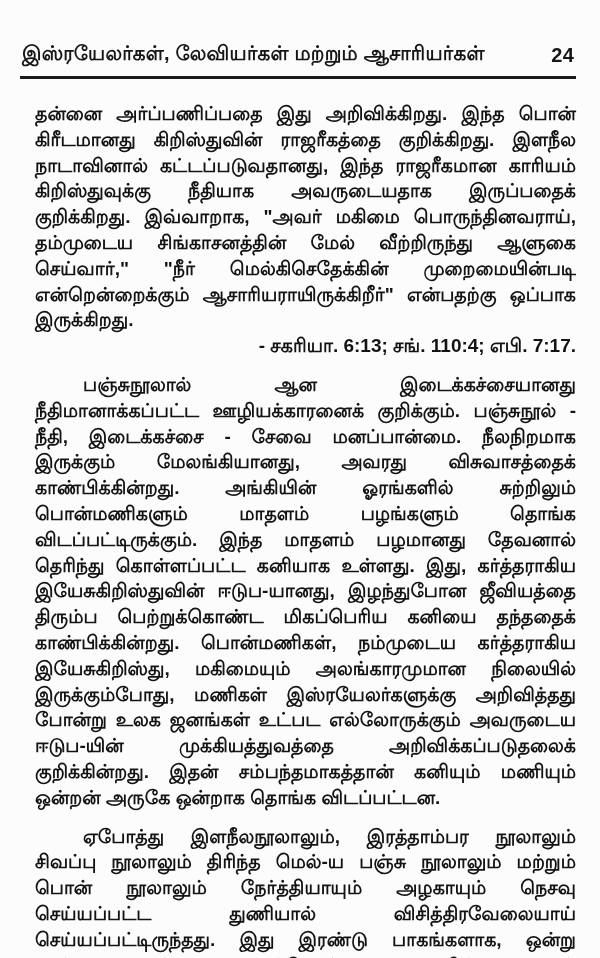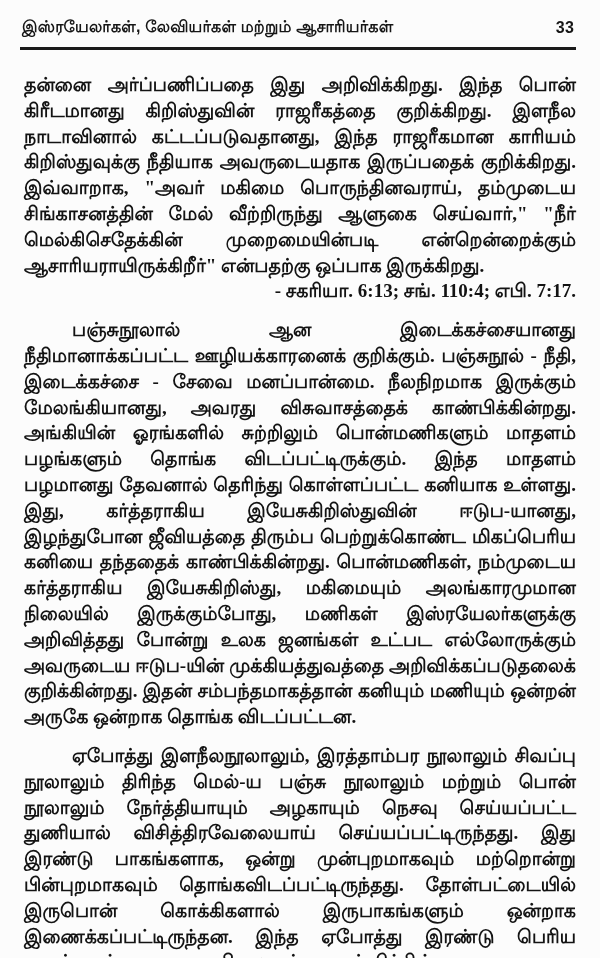--- a/index.html
+++ b/index.html
@@ -14,62 +14,62 @@
     background: #fcfcfc;
     color: #161616;
     font-family: "Liberation Sans", sans-serif;
     box-sizing: border-box;
     padding: 16px 24px 0 20px;
     overflow: hidden;
   }
   .running-header {
     display: flex;
     justify-content: space-between;
-    align-items: center;
-    font-size: 16px;
+    align-items: flex-end;
+    font-size: 20px;
     font-weight: 700;
     letter-spacing: 0.2px;
     padding: 2px 2px 0 2px;
+    margin-top: 24px;
   }
   .header-rule {
     border: 0;
     border-top: 3px solid #1a1a1a;
     margin: 9px 0 0 0;
   }
   .body-text {
     margin-top: 22px;
     font-size: 19px;
     line-height: 25.8px;
     font-weight: 600;
     text-align: justify;
     color: #131313;
   }
   .body-text p {
-    margin: 0 0 13px 4px;
-    font-family: Liberation Serif, serif;
+    margin: 0 0 13px 15px;
   }
   .body-text p.indented {
     text-indent: 48px;
   }
   .body-text b {
     font-weight: 800;
   }
   .citation-line {
     display: block;
     text-align: right;
   }
 </style>
 </head>
 <body>
 
 <div class="page">
 
   <div class="running-header">
     <span>இஸ்ரயேலர்கள், லேவியர்கள் மற்றும் ஆசாரியர்கள்</span>
-    <span>33</span>
+    <span>24</span>
   </div>
 
   <hr class="header-rule">
 
   <div class="body-text">
     <p><span>தன்னை அர்ப்பணிப்பதை இது அறிவிக்கிறது. இந்த பொன் கிரீடமானது கிறிஸ்துவின் ராஜரீகத்தை குறிக்கிறது. இளநீல நாடாவினால் கட்டப்படுவதானது, இந்த ராஜரீகமான காரியம் கிறிஸ்துவுக்கு நீதியாக அவருடையதாக இருப்பதைக் குறிக்கிறது. இவ்வாறாக, "அவர் மகிமை பொருந்தினவராய், தம்முடைய சிங்காசனத்தின் மேல் வீற்றிருந்து ஆளுகை செய்வார்," "நீர் மெல்கிசெதேக்கின் முறைமையின்படி என்றென்றைக்கும் ஆசாரியராயிருக்கிறீர்" என்பதற்கு ஒப்பாக இருக்கிறது.</span><span class="citation-line">- சகரியா. 6:13; சங். 110:4; எபி. 7:17.</span></p>
     <p class="indented"><span>பஞ்சுநூலால் ஆன இடைக்கச்சையானது நீதிமானாக்கப்பட்ட ஊழியக்காரனைக் குறிக்கும். பஞ்சுநூல் - நீதி, இடைக்கச்சை - சேவை மனப்பான்மை. நீலநிறமாக இருக்கும் மேலங்கியானது, அவரது விசுவாசத்தைக் காண்பிக்கின்றது. அங்கியின் ஓரங்களில் சுற்றிலும் பொன்மணிகளும் மாதளம் பழங்களும் தொங்க விடப்பட்டிருக்கும். இந்த மாதளம் பழமானது தேவனால் தெரிந்து கொள்ளப்பட்ட கனியாக உள்ளது. இது, கர்த்தராகிய இயேசுகிறிஸ்துவின் ஈடுப-யானது, இழந்துபோன ஜீவியத்தை திரும்ப பெற்றுக்கொண்ட மிகப்பெரிய கனியை தந்ததைக் காண்பிக்கின்றது. பொன்மணிகள், நம்முடைய கர்த்தராகிய இயேசுகிறிஸ்து, மகிமையும் அலங்காரமுமான நிலையில் இருக்கும்போது, மணிகள் இஸ்ரயேலர்களுக்கு அறிவித்தது போன்று உலக ஜனங்கள் உட்பட எல்லோருக்கும் அவருடைய ஈடுப-யின் முக்கியத்துவத்தை அறிவிக்கப்படுதலைக் குறிக்கின்றது. இதன் சம்பந்தமாகத்தான் கனியும் மணியும் ஒன்றன் அருகே ஒன்றாக தொங்க விடப்பட்டன.</span></p>
     <p class="indented"><span>ஏபோத்து இளநீலநூலாலும், இரத்தாம்பர நூலாலும் சிவப்பு நூலாலும் திரிந்த மெல்-ய பஞ்சு நூலாலும் மற்றும் பொன் நூலாலும் நேர்த்தியாயும் அழகாயும் நெசவு செய்யப்பட்ட துணியால் விசித்திரவேலையாய் செய்யப்பட்டிருந்தது. இது இரண்டு பாகங்களாக, ஒன்று முன்புறமாகவும் மற்றொன்று பின்புறமாகவும் தொங்கவிடப்பட்டிருந்தது. தோள்பட்டையில் இருபொன் கொக்கிகளால் இருபாகங்களும் ஒன்றாக இணைக்கப்பட்டிருந்தன. இந்த ஏபோத்து </span><b>இரண்டு பெரிய உடன்படிக்கைகளை</b><span> நிழலாகக் காண்பிக்கின்றது. அதாவது, ஆபிரகாமோடு தேவன் செய்து கொண்ட உடன்படிக்கையை ஏபோத்தின் முன்பாகமும், புதிய உடன்படிக்கையை ஏபோத்தின் பின்பாகமும் காண்பிக்கின்றது. இவ்வாறாக ஏபோத்தின் இந்த இரண்டு</span></p>
   </div>
 

